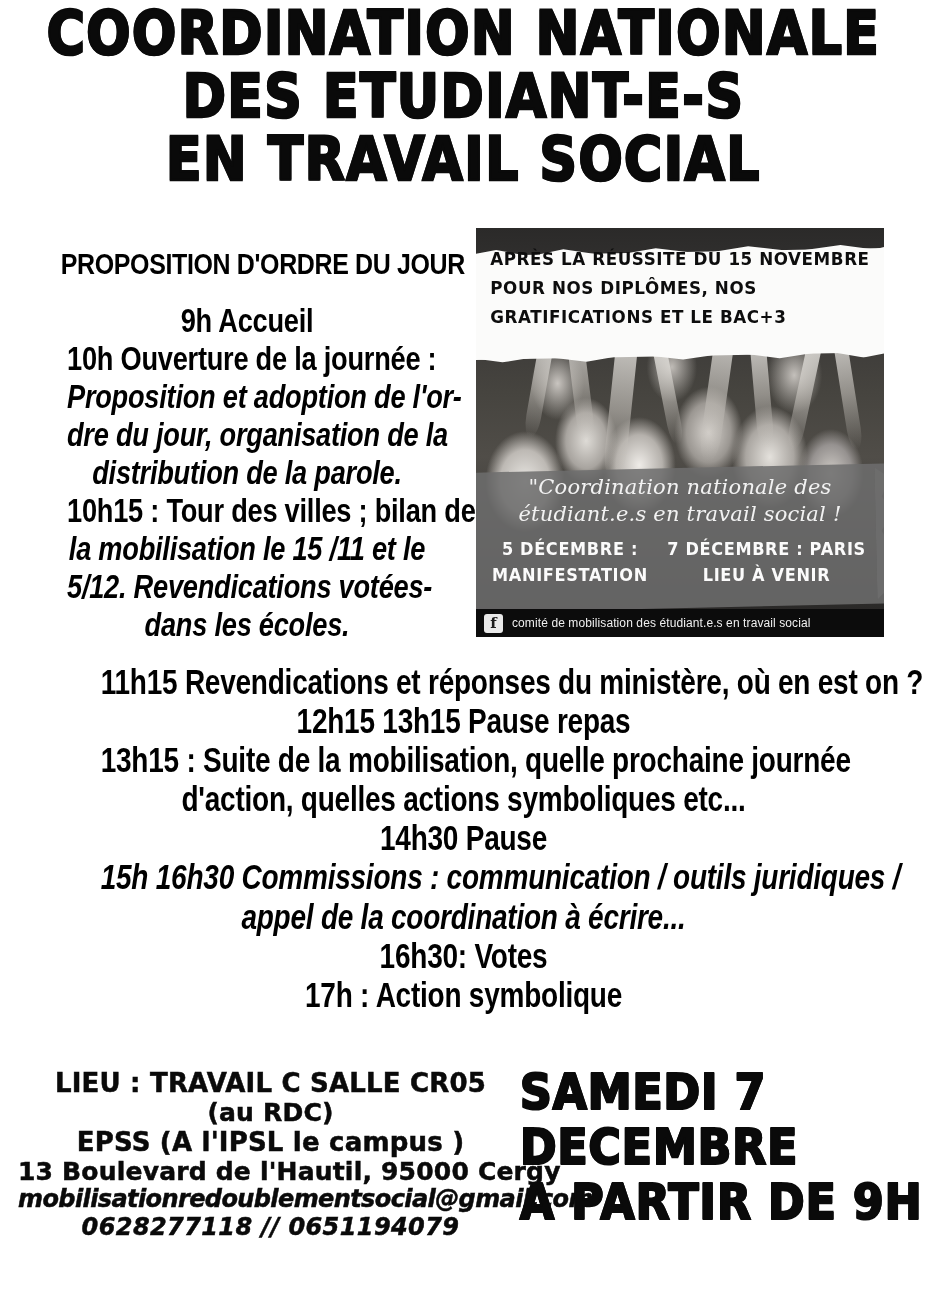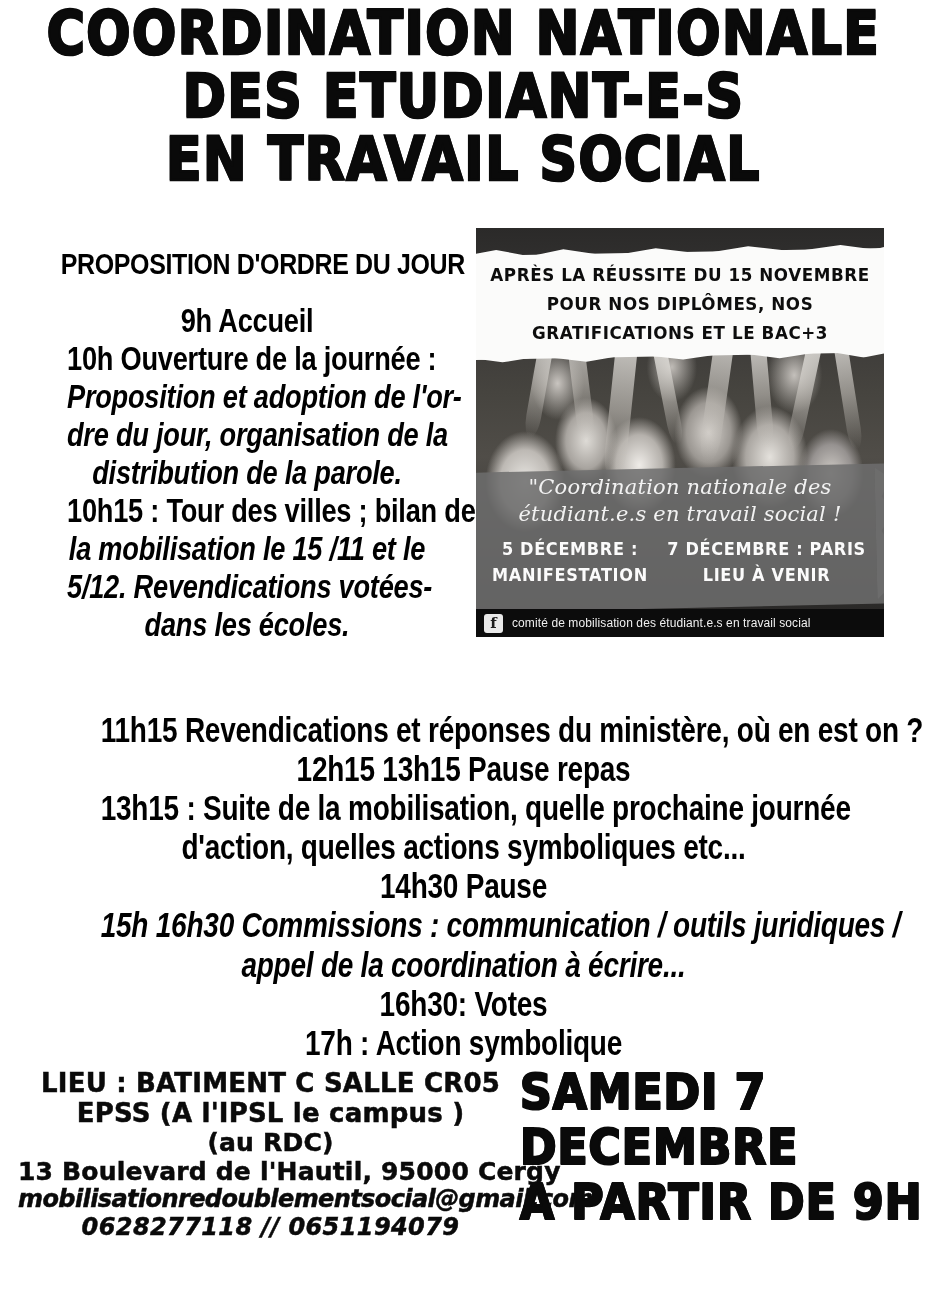--- a/index.html
+++ b/index.html
@@ -61,21 +61,20 @@
     left: 22px;
     width: 450px;
     text-align: center;
   }
   .agenda-wide {
     position: absolute;
     top: 663px;
     left: 10px;
     width: 907px;
     text-align: center;
-    margin-top: 48px;
   }
 
   .a-line {
     font-family: "Liberation Sans", sans-serif;
     font-weight: 700;
     line-height: 1.06;
     letter-spacing: -0.3px;
     transform: scaleX(0.80);
     transform-origin: center center;
     white-space: nowrap;
@@ -139,23 +138,22 @@
     content: "";
     position: absolute;
     left: 0; bottom: -8px;
     width: 100%; height: 15px;
     background: #fbfbfa;
     clip-path: polygon(0 0, 100% 0, 100% 45%, 93% 80%, 84% 32%, 73% 74%, 62% 28%, 50% 70%, 38% 26%, 27% 72%, 16% 30%, 7% 66%, 0 36%);
   }
   .band-text {
     position: absolute;
     left: 476px;
-    top: 260px;
+    top: 244px;
     width: 408px;
-    text-align: center;
     z-index: 5;
   }
   .band-line {
     font-family: "DejaVu Sans", sans-serif;
     font-weight: 700;
     font-size: 18px;
     letter-spacing: 0.6px;
     color: #0d0d0d;
     line-height: 1.62;
     transform: scaleX(0.93);
@@ -364,23 +362,23 @@
   <div class="a-line">13h15 : Suite de la mobilisation, quelle prochaine journée</div>
   <div class="a-line">d'action, quelles actions symboliques etc...</div>
   <div class="a-line">14h30 Pause</div>
   <div class="a-line ital">15h 16h30 Commissions : communication / outils  juridiques /</div>
   <div class="a-line ital">appel de la coordination à écrire...</div>
   <div class="a-line">16h30: Votes</div>
   <div class="a-line">17h : Action symbolique</div>
 </div>
 
 <div class="footer-left">
-  <div class="f-line f1">LIEU :  BATIMENT C SALLE CR05</div>
+  <div class="f-line f1">LIEU :  TRAVAIL C SALLE CR05</div>
+  <div class="f-line f2">(au RDC)</div>
   <div class="f-line f3">EPSS (A l'IPSL le campus )</div>
-  <div class="f-line f2">(au RDC)</div>
   <div class="f-line f4">13 Boulevard de l'Hautil, 95000 Cergy</div>
   <div class="f-line f5">mobilisationredoublementsocial@gmail.com</div>
   <div class="f-line f6">0628277118  //  0651194079</div>
 </div>
 
 <div class="footer-date">
   <div class="d-line d1">SAMEDI 7</div>
   <div class="d-line d2">DECEMBRE</div>
   <div class="d-line d3">A PARTIR DE 9H</div>
 </div>

